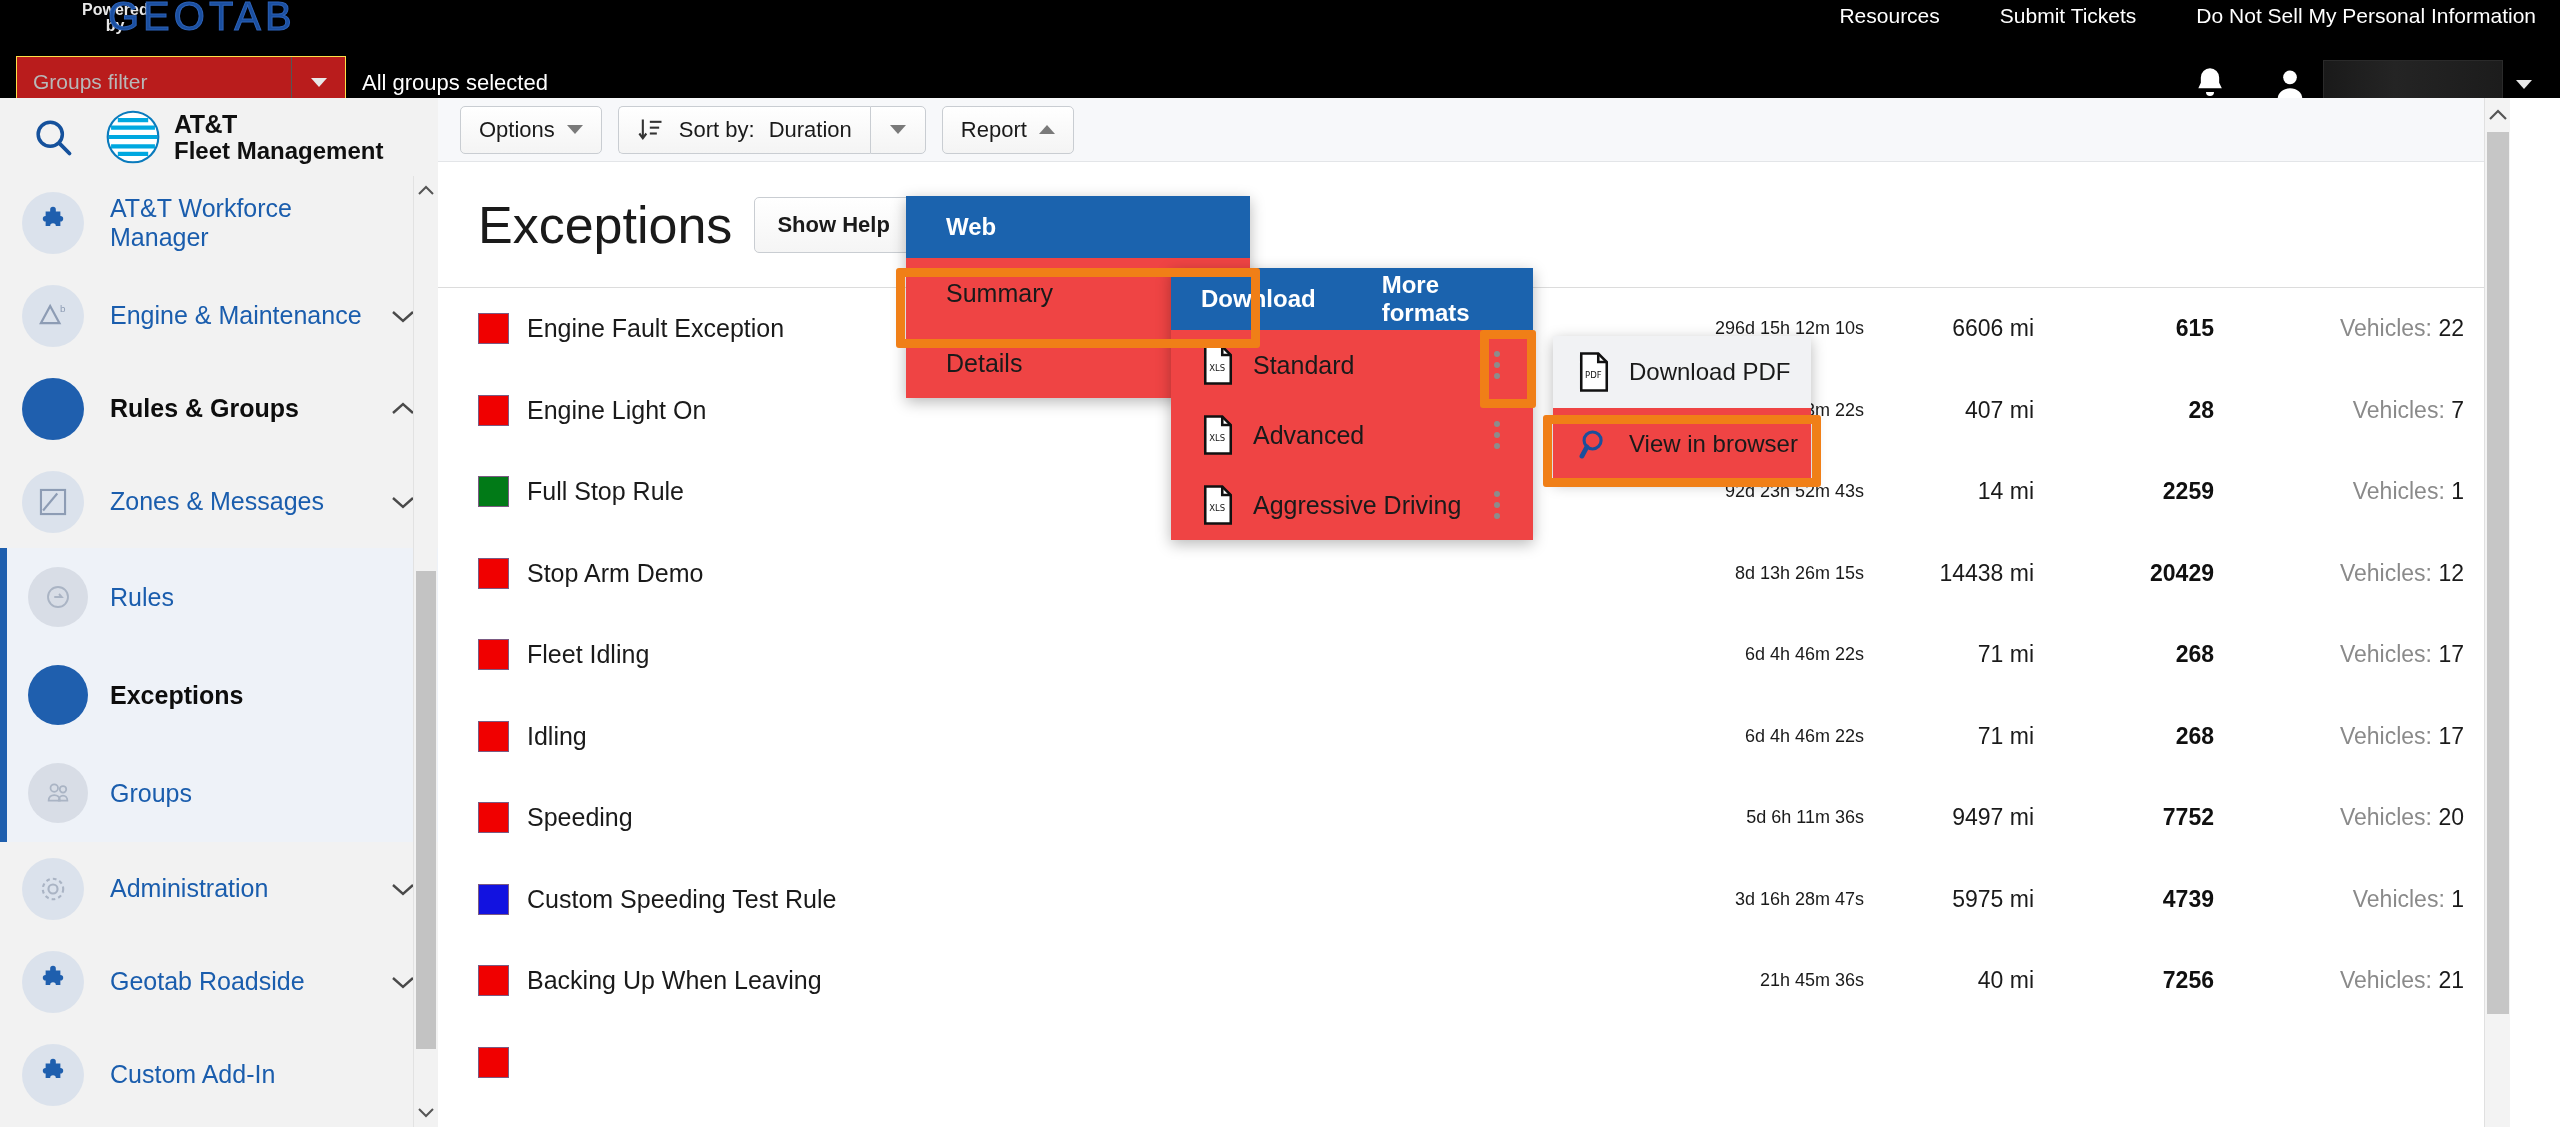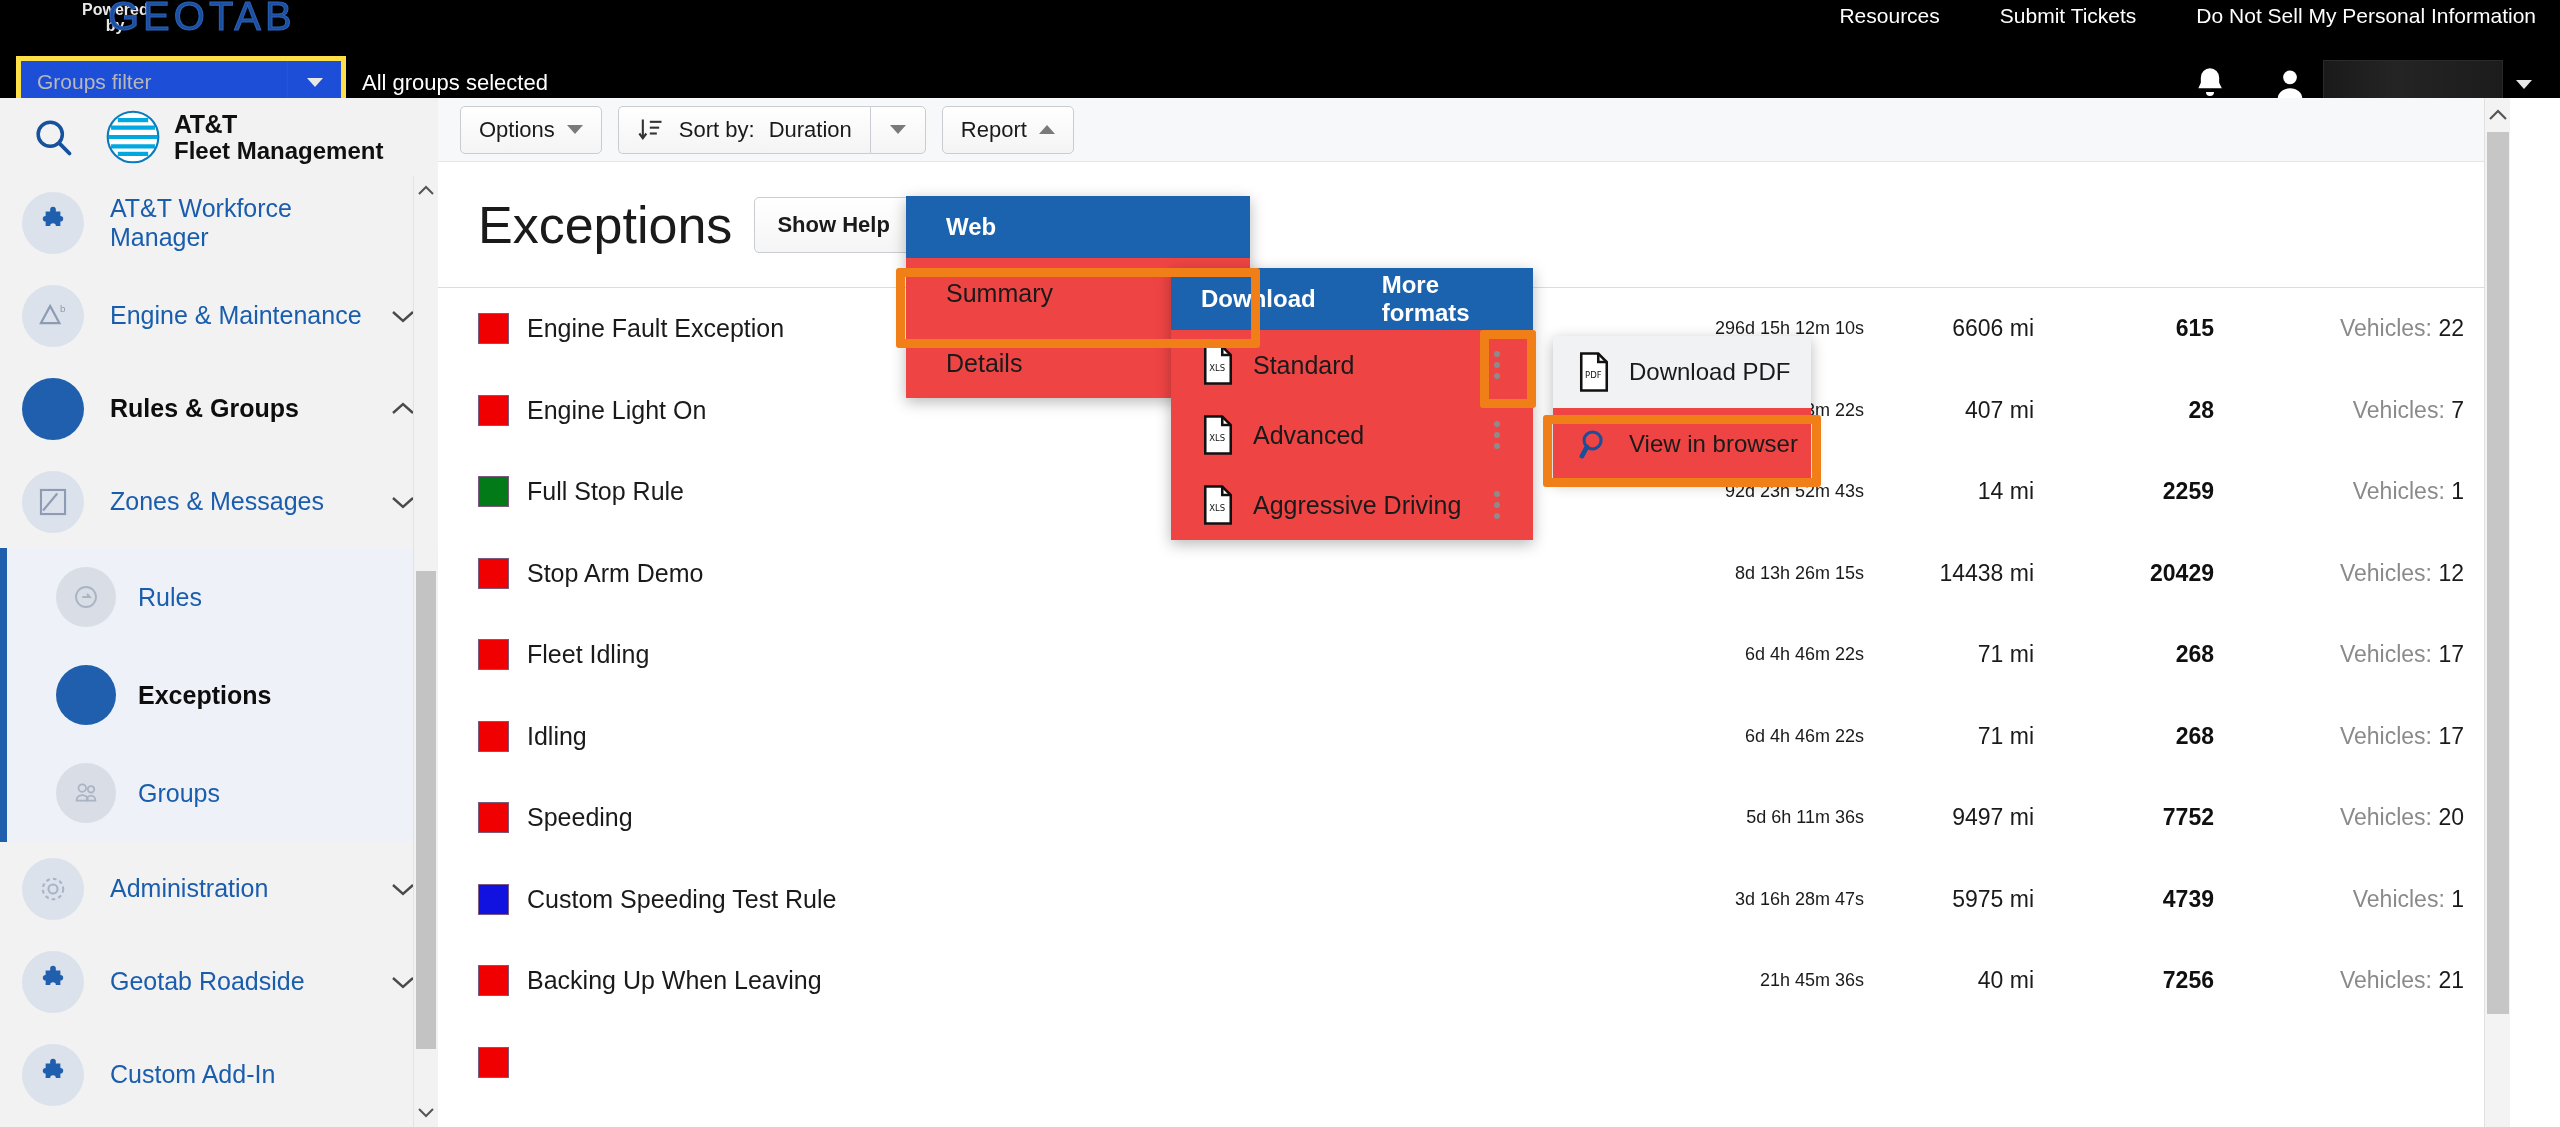--- a/index.html
+++ b/index.html
@@ -38,21 +38,21 @@
   }
 
   
   .groupbar {
     position: absolute; left: 0; top: 48px; width: 2560px; height: 50px;
     background: #000000;
   }
   .groups-filter {
     position: absolute; left: 16px; top: 8px;
     width: 330px; height: 52px;
-    background: #1d4ed8; border: 5px solid #fde047;
+    background: #b91c1c; border: 1px solid #fde047;
     display: flex; align-items: center;
   }
   .groups-filter .gf-text {
     flex: 1; color: #b8b8b8; font-size: 21px; padding-left: 16px;
   }
   .groups-filter .gf-arrow {
     width: 54px; height: 100%; border-left: 1px solid #555;
     display: flex; align-items: center; justify-content: center;
   }
   .caret-down-w {
@@ -104,21 +104,21 @@
   .nav-icon.solid { background: #1f5fae; }
   .nav-label { margin-left: 26px; font-size: 25px; color: #1a5dad; flex: 1; }
   .nav-label.active { color: #0d0d0d; font-weight: 700; }
   .chev { width: 26px; flex: 0 0 26px; display:flex; align-items:center; justify-content:center;}
 
   .nav-sub-group { background: #eef2f8; position: relative; }
   .nav-sub-group:before {
     content: ""; position: absolute; left: 0; top: 0; width: 7px; height: 100%;
     background: #1f5fae;
   }
-  .nav-item.sub { height: 98px; padding-left: 56px; align-items: center; }
+  .nav-item.sub { height: 98px; padding-left: 28px; align-items: center; }
   .nav-item.sub .nav-icon { width: 60px; height: 60px; flex: 0 0 60px; background: #d8dde6; }
   .nav-item.sub .nav-icon.solid { background: #1f5fae; }
   .nav-item.sub .nav-label { margin-left: 22px; }
 
   .sb-track {
     position: absolute; right: 0; top: 78px; width: 24px; height: 951px;
     background: #f2f2f2; border-left: 1px solid #e2e2e2;
   }
   .sb-arrow-up { position:absolute; left:0; top:0; width:24px; height:30px; display:flex; align-items:center; justify-content:center;}
   .sb-arrow-dn { position:absolute; left:0; bottom:0; width:24px; height:30px; display:flex; align-items:center; justify-content:center;}

